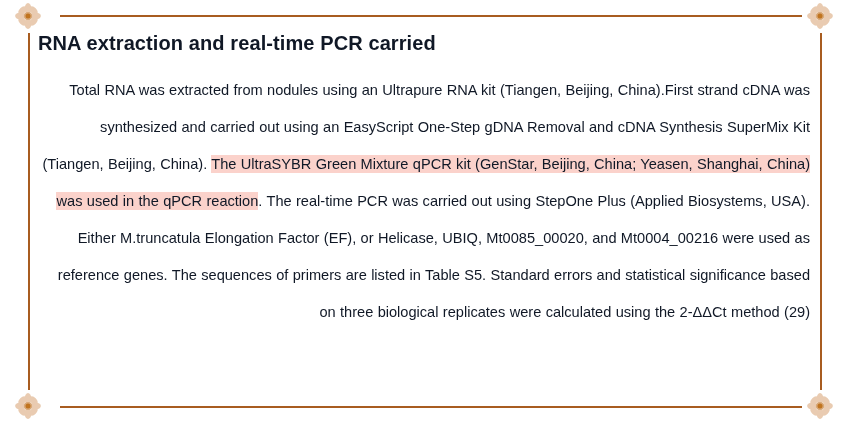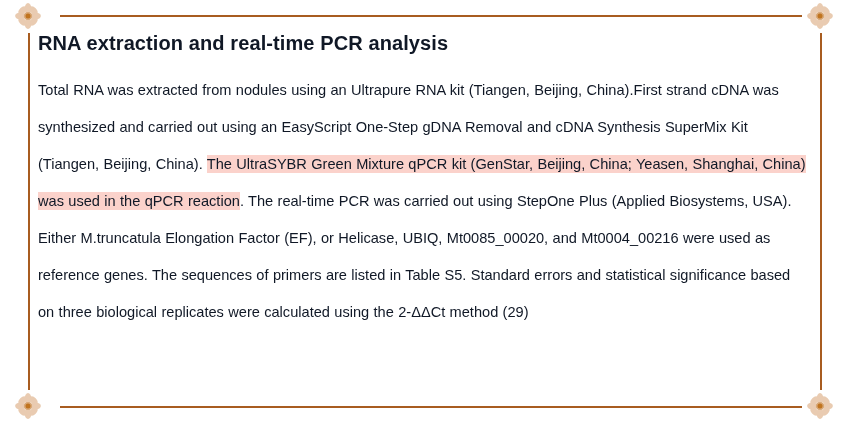--- a/index.html
+++ b/index.html
@@ -78,21 +78,21 @@
     letter-spacing: 0.1px;
     margin: 0 0 16px 0;
     line-height: 1.3;
   }
 
   .doc-body {
     font-size: 14.6px;
     color: #101826;
     line-height: 37px;
     margin: 0;
-    text-align: left;
+    text-align: right;
     word-spacing: 0.3px;
   }
 
   .hl {
     background: #fbd2cb;
     padding: 1px 0;
     box-decoration-break: clone;
     -webkit-box-decoration-break: clone;
   }
 </style>
@@ -168,18 +168,18 @@
         <ellipse cx="19.4" cy="19.4" rx="4.8" ry="3.2" transform="rotate(-45 19.4 19.4)"></ellipse>
         <ellipse cx="19.4" cy="8.6" rx="4.8" ry="3.2" transform="rotate(45 19.4 8.6)"></ellipse>
         <ellipse cx="8.6" cy="19.4" rx="4.8" ry="3.2" transform="rotate(45 8.6 19.4)"></ellipse>
       </g>
       <circle cx="14" cy="14" r="4.1" fill="#d8a878"></circle>
       <circle cx="14" cy="14" r="2.5" fill="#c0741f"></circle>
     </svg>
   </div>
 
   <div class="content">
-    <h1 class="doc-heading">RNA extraction and real-time PCR analysis</h1>
+    <h1 class="doc-heading">RNA extraction and real-time PCR carried</h1>
 
     <p class="doc-body"><span>Total RNA was extracted from nodules using an Ultrapure RNA kit (Tiangen, Beijing, China).First strand cDNA was synthesized and carried out using an EasyScript One-Step gDNA Removal and cDNA Synthesis SuperMix Kit (Tiangen, Beijing, China). </span><span class="hl">The UltraSYBR Green Mixture qPCR kit (GenStar, Beijing, China; Yeasen, Shanghai, China) was used in the qPCR reaction</span><span>. The real-time PCR was carried out using StepOne Plus (Applied Biosystems, USA). Either M.truncatula Elongation Factor (EF), or Helicase, UBIQ, Mt0085_00020, and Mt0004_00216 were used as reference genes. The sequences of primers are listed in Table S5. Standard errors and statistical significance based on three biological replicates were calculated using the 2-ΔΔCt method (29)</span></p>
   </div>
 
 </div>
 
 </body></html>

